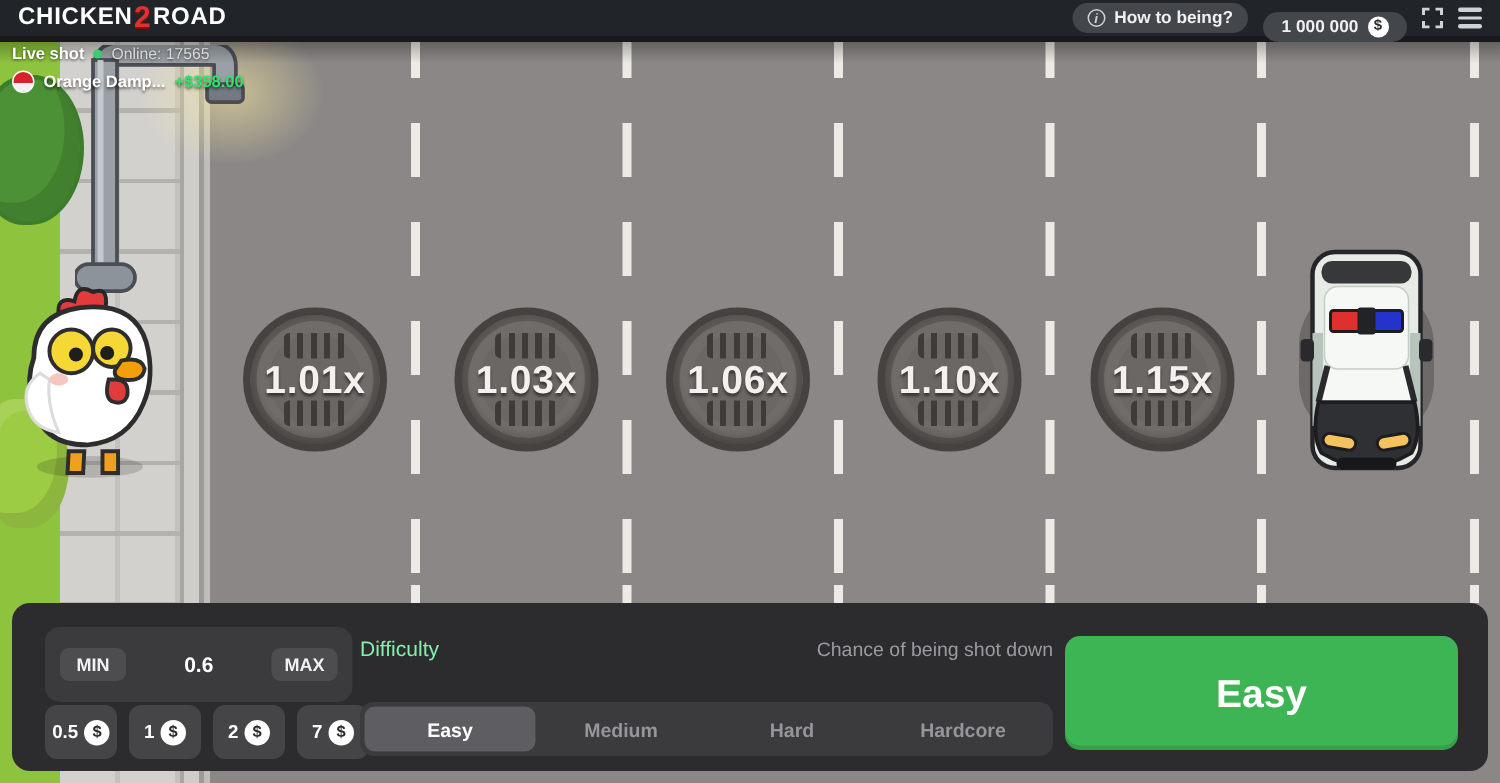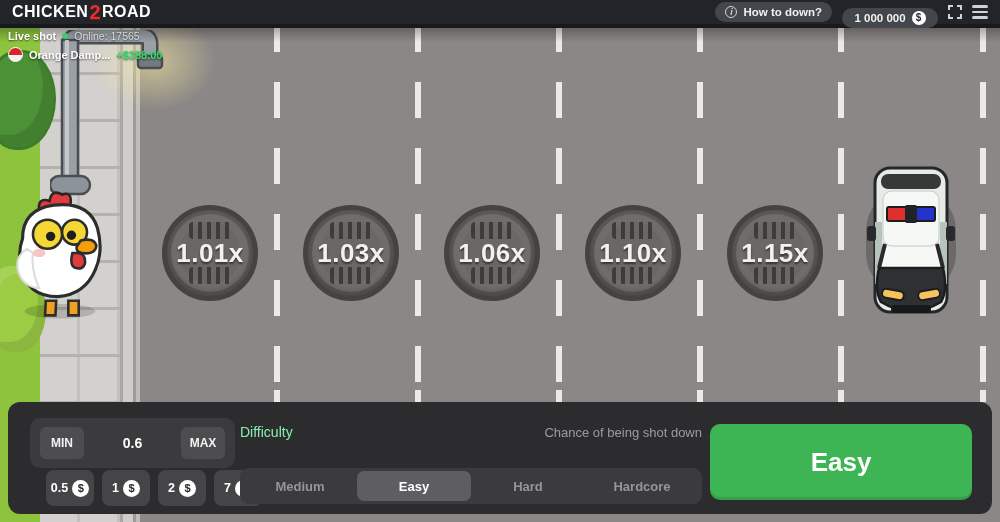--- a/index.html
+++ b/index.html
@@ -75,24 +75,24 @@
   .lw-avatar { width:15px; height:15px; border-radius:50%; border:1.5px solid #fff;
                background:linear-gradient(#d8232a 0 55%, #f2f2f2 55% 100%); }
   .lw-user { font-weight:bold; }
   .lw-amount { color:#35e06d; font-weight:bold; }
 
   
   .panel { position:absolute; left:8px; right:8px; top:402px; bottom:8px; background:#2c2c2e;
            border-radius:12px; z-index:20; }
   .bet-box { position:absolute; left:22px; top:16px; width:205px; height:50px; background:#3b3b3d;
              border-radius:10px; display:flex; align-items:center; justify-content:space-between; padding:0 10px; }
-  .minmax { width:44px; height:32px; background:#4d4d50; border:none; border-radius:6px; color:#f2f2f2;
+  .minmax { width:44px; height:22px; background:#4d4d50; border:none; border-radius:6px; color:#f2f2f2;
             font-family:inherit; font-size:12px; font-weight:bold; cursor:pointer; }
   .bet-value { color:#fff; font-size:14px; font-weight:bold; cursor:text; }
-  .quick-bets { position:absolute; left:22px; top:68px; display:flex; gap:8px;margin-left:16px; }
+  .quick-bets { position:absolute; left:22px; top:68px; display:flex; gap:8px; }
   .qbet { width:48px; height:36px; background:#454547; border:none; border-radius:8px; color:#fff;
           font-family:inherit; font-size:12.5px; font-weight:bold; display:flex; align-items:center;
           justify-content:center; gap:4px; cursor:pointer; }
   .qbet .coin { width:17px; height:17px; font-size:11px; }
   .labels-row { position:absolute; left:232px; top:22px; width:462px; display:flex;
                 justify-content:space-between; align-items:center; }
   .difficulty-label { color:#86efac; font-size:14px; }
   .chance-label { color:#9c9ca0; font-size:13px; }
   .tabs { position:absolute; left:232px; top:66px; width:462px; height:36px; background:#3b3b3d;
           border-radius:9px; display:flex; padding:3px; }
@@ -110,21 +110,21 @@
 
   <header class="topbar">
     <div class="logo">
       <span>CHICKEN</span>
         <span class="logo-2">2</span>
         <span>ROAD</span>
     </div>
     <div class="topbar-right">
       <button class="pill">
         <span class="info-circ">i</span>
-        <span>How to down?</span>
+        <span>How to being?</span>
       </button>
       <div class="pill balance">
         <span>1 000 000</span>
         <span class="coin">
             <span>$</span>
           </span>
       </div>
       <button class="iconbtn">
         <svg width="14" height="14" viewBox="0 0 14 14">
           <path d="M1 5 V1 H5 M9 1 H13 V5 M13 9 V13 H9 M5 13 H1 V9" fill="none" stroke="#cfd2d6" stroke-width="2"></path>
@@ -274,21 +274,21 @@
           </span>
       </button>
     </div>
 
     <div class="labels-row">
       <span class="difficulty-label">Difficulty</span>
       <span class="chance-label">Chance of being shot down</span>
     </div>
 
     <div class="tabs">
+      <button class="tab selected">Easy</button>
       <button class="tab">Medium</button>
-      <button class="tab selected">Easy</button>
       <button class="tab">Hard</button>
       <button class="tab">Hardcore</button>
     </div>
 
     <button class="play">Easy</button>
   </footer>
 </div>
 
 </body></html>

